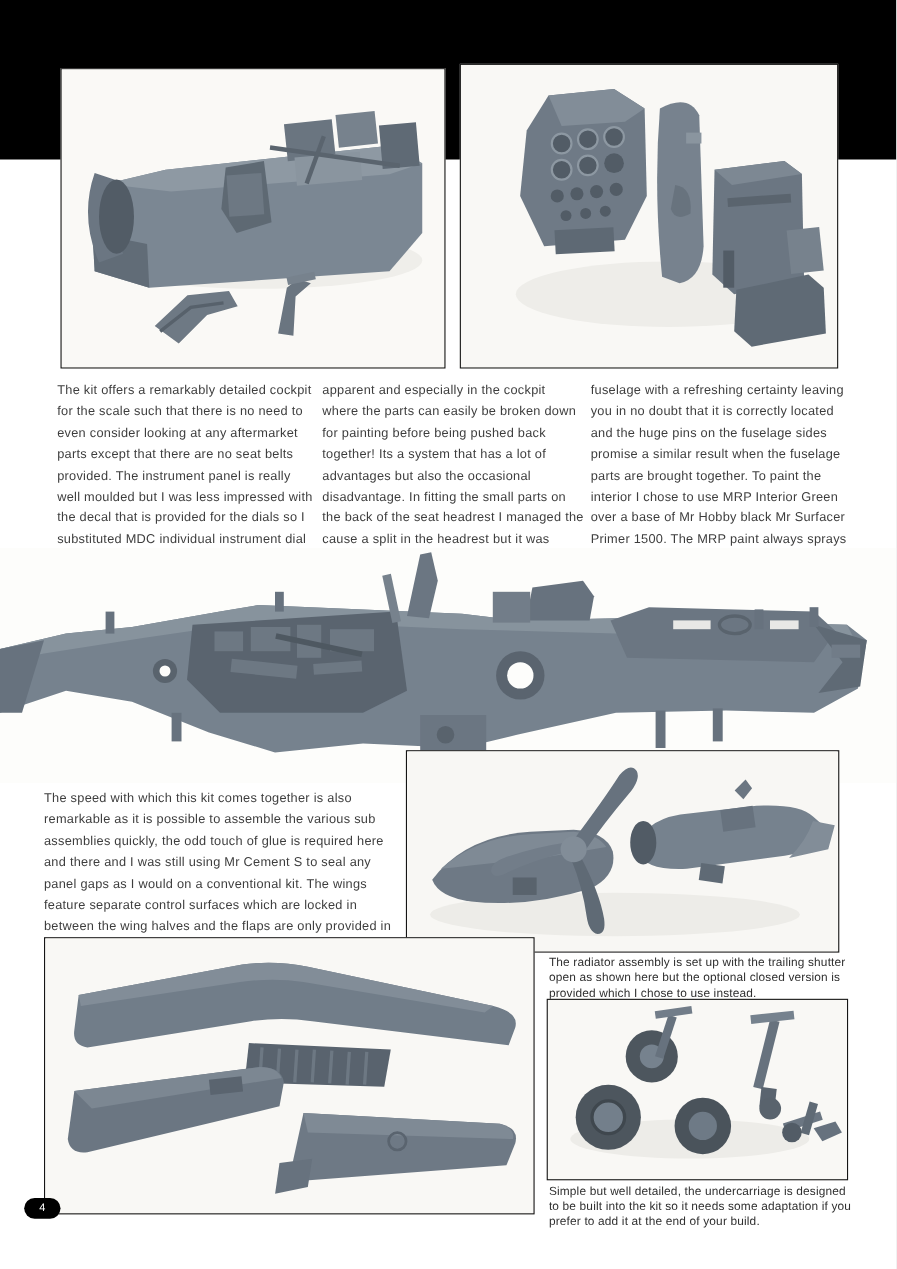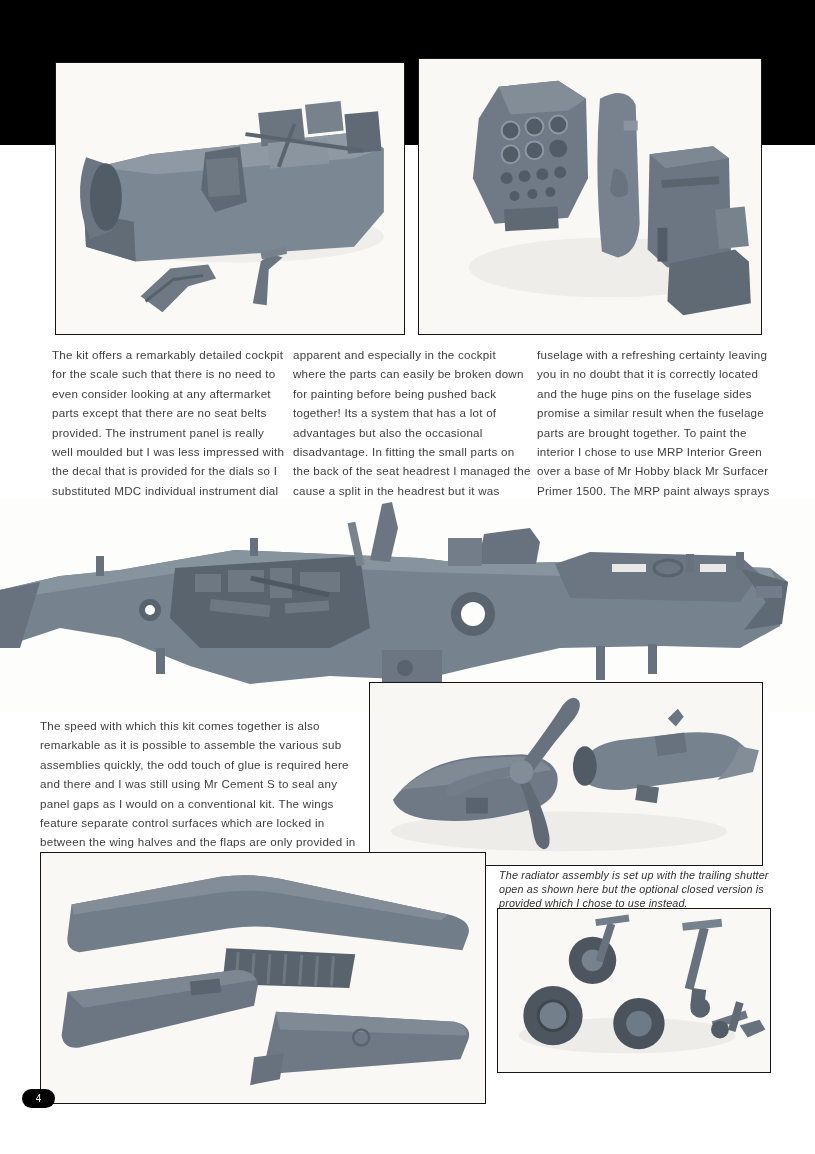--- a/index.html
+++ b/index.html
@@ -26,21 +26,20 @@
     position:absolute;color:#3d3d3d;font-size:11.6px;line-height:19.4px;
     letter-spacing:0.25px;text-align:left;
   }
   .col1{left:52px;top:345px;width:235px;}
   .col2{left:293px;top:345px;width:238px;}
   .col3{left:537px;top:345px;width:235px;}
   .speed{left:40px;top:716px;width:322px;}
   .caption{
     position:absolute;color:#2f2f2f;font-size:10.8px;line-height:13.8px;
     letter-spacing:0.15px;
-    font-style:italic;
   }
   .cap-radiator{left:499px;top:869px;width:274px;}
   .cap-gear{left:499px;top:1077px;width:276px;}
   .page-pill{
     position:absolute;left:22px;top:1089px;width:33px;height:19px;
     background:#000;border-radius:10px;color:#fff;font-size:10px;
     display:flex;align-items:center;justify-content:center;z-index:5;
   }
 </style>
 </head>
@@ -258,18 +257,19 @@
       <path d="M196,80 l14,2 l-2,18 l-14,-2 z" fill="#5a646f"></path>
       <circle cx="204" cy="100" r="10" fill="#59636d"></circle>
 
       <rect x="216" y="108" width="36" height="8" fill="#6b7682" transform="rotate(-18 234 112)"></rect>
       <rect x="236" y="94" width="8" height="30" fill="#5f6a75" transform="rotate(16 240 109)"></rect>
       <circle cx="224" cy="122" r="9" fill="#525c66"></circle>
       <path d="M244,118 l20,-6 l6,10 l-18,8 z" fill="#67727e"></path>
     </svg>
   </div>
 
+  <div class="caption cap-gear">Simple but well detailed, the undercarriage is designed to be built into the kit so it needs some adaptation if you prefer to add it at the end of your build.</div>
 
   <div class="page-pill">
     <span>4</span>
   </div>
 
 </div>
 
 </body></html>

